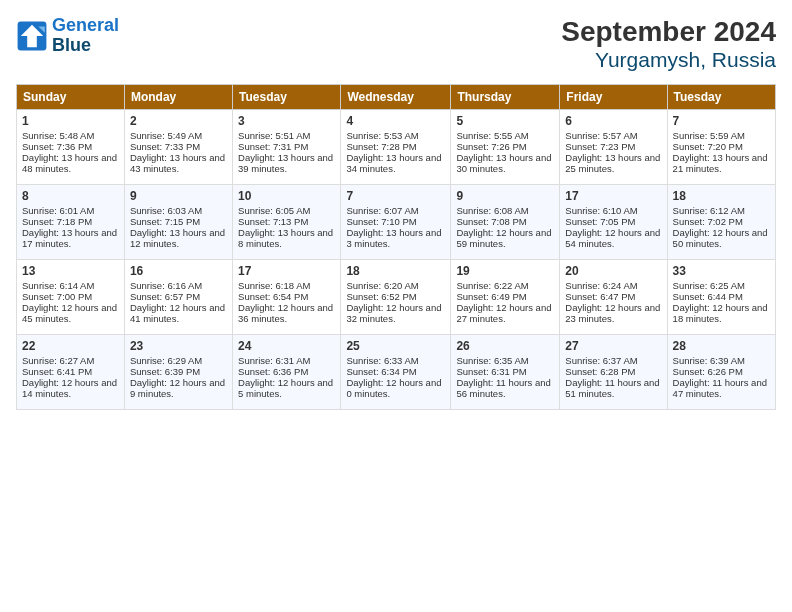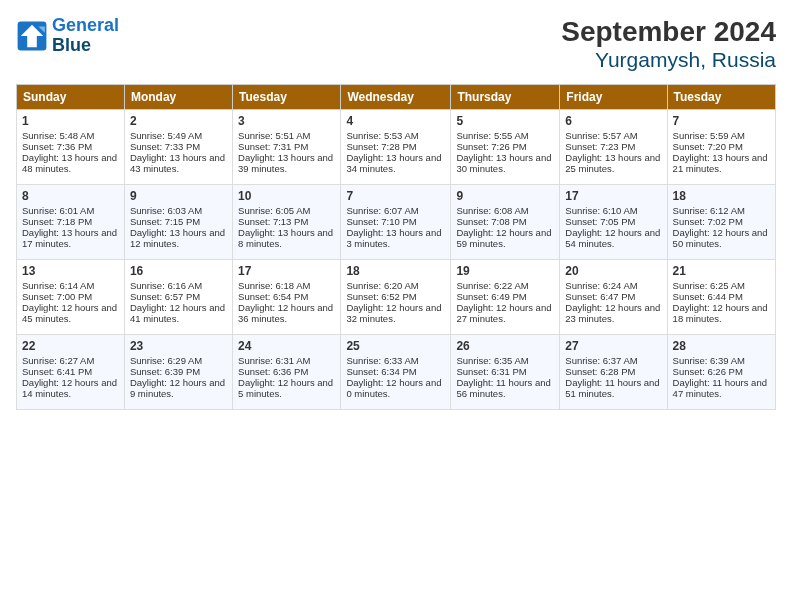--- a/index.html
+++ b/index.html
@@ -140,21 +140,21 @@
           <td><span class="day-num">17</span>Sunrise: 6:10 AM<br>Sunset: 7:05 PM<br>Daylight: 12 hours and 54 minutes.</td>
           <td><span class="day-num">18</span>Sunrise: 6:12 AM<br>Sunset: 7:02 PM<br>Daylight: 12 hours and 50 minutes.</td>
         </tr>
         <tr>
           <td><span class="day-num">13</span>Sunrise: 6:14 AM<br>Sunset: 7:00 PM<br>Daylight: 12 hours and 45 minutes.</td>
           <td><span class="day-num">16</span>Sunrise: 6:16 AM<br>Sunset: 6:57 PM<br>Daylight: 12 hours and 41 minutes.</td>
           <td><span class="day-num">17</span>Sunrise: 6:18 AM<br>Sunset: 6:54 PM<br>Daylight: 12 hours and 36 minutes.</td>
           <td><span class="day-num">18</span>Sunrise: 6:20 AM<br>Sunset: 6:52 PM<br>Daylight: 12 hours and 32 minutes.</td>
           <td><span class="day-num">19</span>Sunrise: 6:22 AM<br>Sunset: 6:49 PM<br>Daylight: 12 hours and 27 minutes.</td>
           <td><span class="day-num">20</span>Sunrise: 6:24 AM<br>Sunset: 6:47 PM<br>Daylight: 12 hours and 23 minutes.</td>
-          <td><span class="day-num">21</span>Sunrise: 6:25 AM<br>Sunset: 6:44 PM<br>Daylight: 12 hours and 18 minutes.</td>
+          <td><span class="day-num">33</span>Sunrise: 6:25 AM<br>Sunset: 6:44 PM<br>Daylight: 12 hours and 18 minutes.</td>
         </tr>
         <tr>
           <td><span class="day-num">22</span>Sunrise: 6:27 AM<br>Sunset: 6:41 PM<br>Daylight: 12 hours and 14 minutes.</td>
           <td><span class="day-num">23</span>Sunrise: 6:29 AM<br>Sunset: 6:39 PM<br>Daylight: 12 hours and 9 minutes.</td>
           <td><span class="day-num">24</span>Sunrise: 6:31 AM<br>Sunset: 6:36 PM<br>Daylight: 12 hours and 5 minutes.</td>
           <td><span class="day-num">25</span>Sunrise: 6:33 AM<br>Sunset: 6:34 PM<br>Daylight: 12 hours and 0 minutes.</td>
           <td><span class="day-num">26</span>Sunrise: 6:35 AM<br>Sunset: 6:31 PM<br>Daylight: 11 hours and 56 minutes.</td>
           <td><span class="day-num">27</span>Sunrise: 6:37 AM<br>Sunset: 6:28 PM<br>Daylight: 11 hours and 51 minutes.</td>
           <td><span class="day-num">28</span>Sunrise: 6:39 AM<br>Sunset: 6:26 PM<br>Daylight: 11 hours and 47 minutes.</td>
         </tr>

